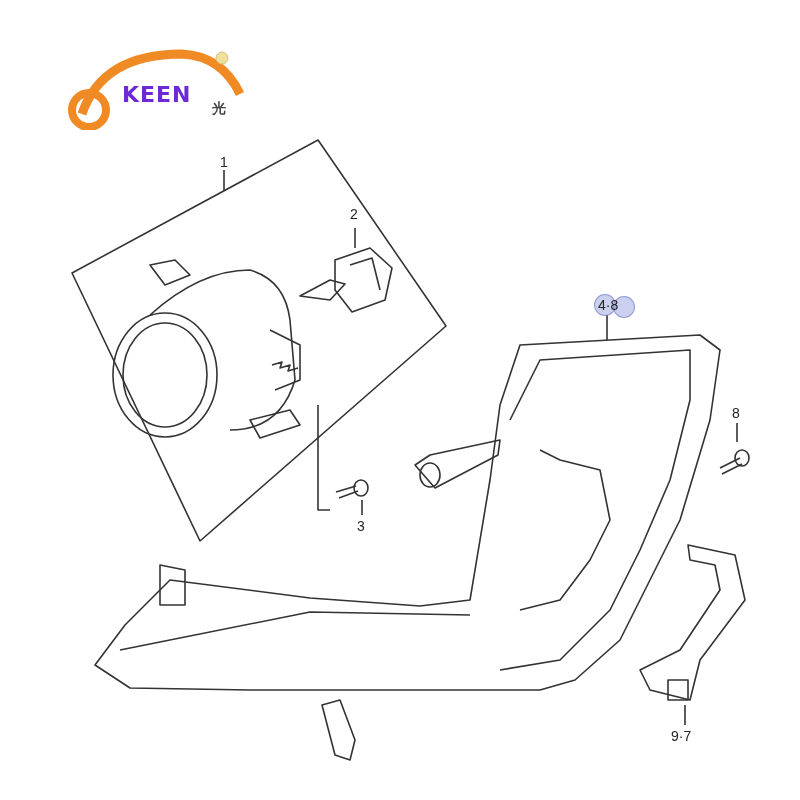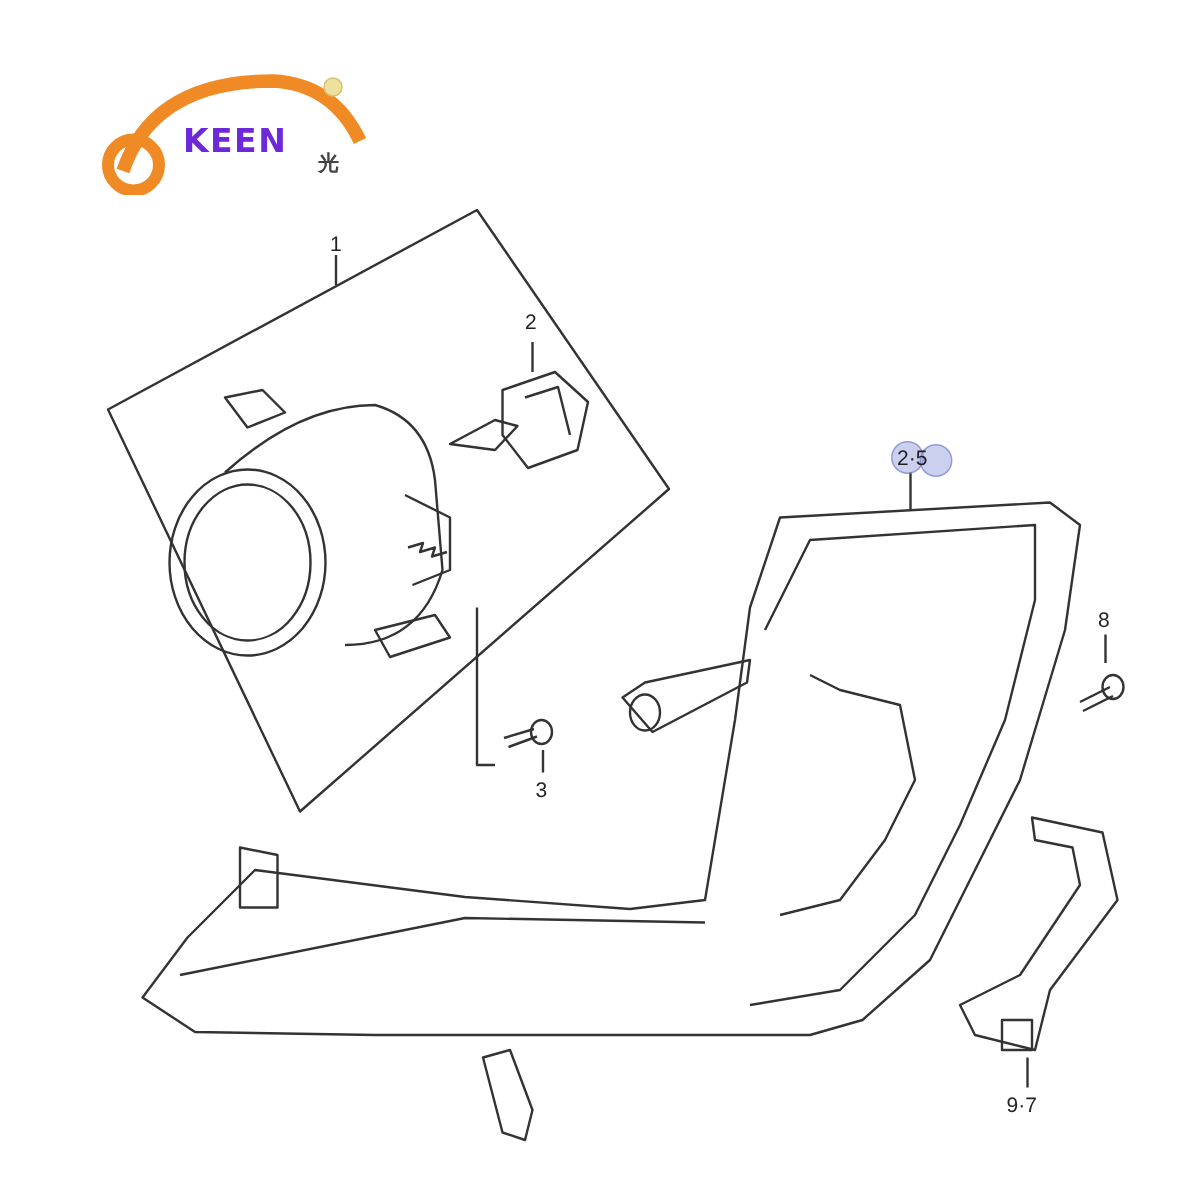--- a/index.html
+++ b/index.html
@@ -83,15 +83,15 @@
   </g>
   <line x1="685" y1="705" x2="685" y2="725"></line>
 </svg>
 
 <div class="circ" style="left:594px;top:294px"></div>
 <div class="circ" style="left:613px;top:296px"></div>
 
 <span class="callout" style="left:220px;top:154px">1</span>
 <span class="callout" style="left:350px;top:206px">2</span>
 <span class="callout" style="left:357px;top:518px">3</span>
-<span class="callout" style="left:598px;top:297px">2·5</span>
+<span class="callout" style="left:598px;top:297px">4·8</span>
 <span class="callout" style="left:671px;top:728px">9·7</span>
 <span class="callout" style="left:732px;top:405px">8</span>
 
 </body></html>

